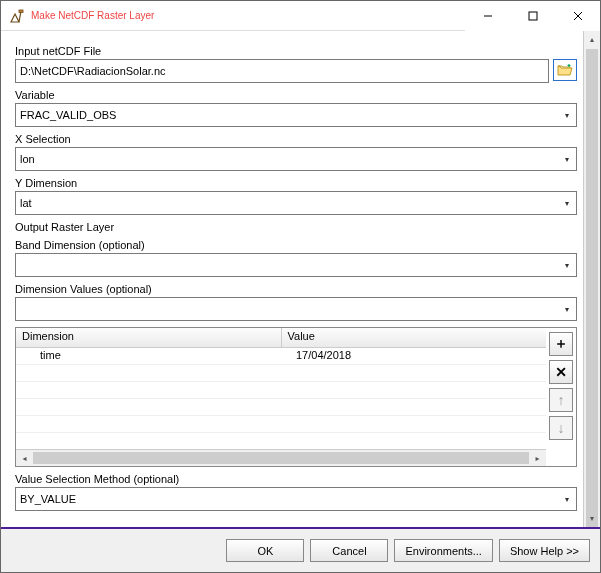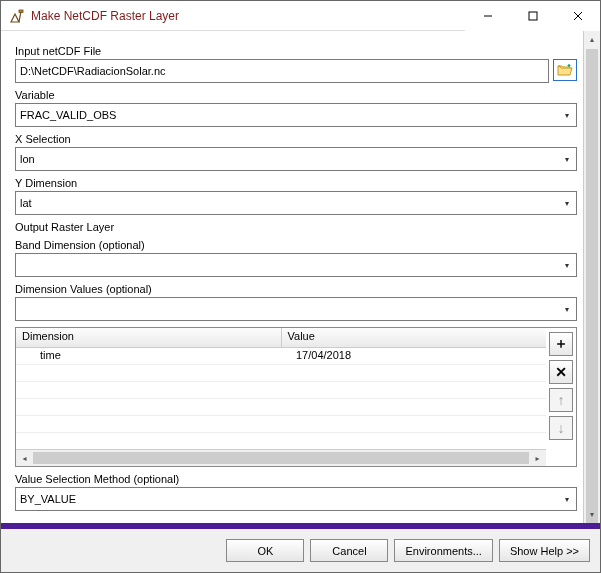--- a/index.html
+++ b/index.html
@@ -22,22 +22,22 @@
     background: #fff;
     border-bottom: 1px solid #ddd;
   }
   .titlebar .icon {
     margin: 0 6px 0 8px;
     width: 16px; height: 16px;
     display: flex; align-items: center; justify-content: center;
   }
   .titlebar .title {
     flex: 1;
-    font-size: 12px;
-    color: #7f1d1d;
+    font-size: 10px;
+    color: #ef4444;
   }
   .winbtn {
     width: 45px; height: 30px;
     display: flex; align-items: center; justify-content: center;
     font-size: 12px;
     color: #000;
     background: #fff;
   }
   .content-outer {
     flex: 1;
@@ -179,21 +179,21 @@
     background: linear-gradient(#fff,#e8e8e8);
     display:flex;align-items:center;justify-content:center;
     font-size: 14px;
     font-weight: bold;
   }
   .side-btn.disabled {
     color: #999;
     background: #f4f4f4;
   }
   .footer {
-    border-top: 6px solid #4c1d95;
+    border-top: 2px solid #4c1d95;
     background: #f0f0f0;
     padding: 10px 10px;
     display:flex;
     justify-content: flex-end;
     gap: 6px;
   }
   .btn {
     min-width: 78px;
     height: 23px;
     border: 1px solid #888;

